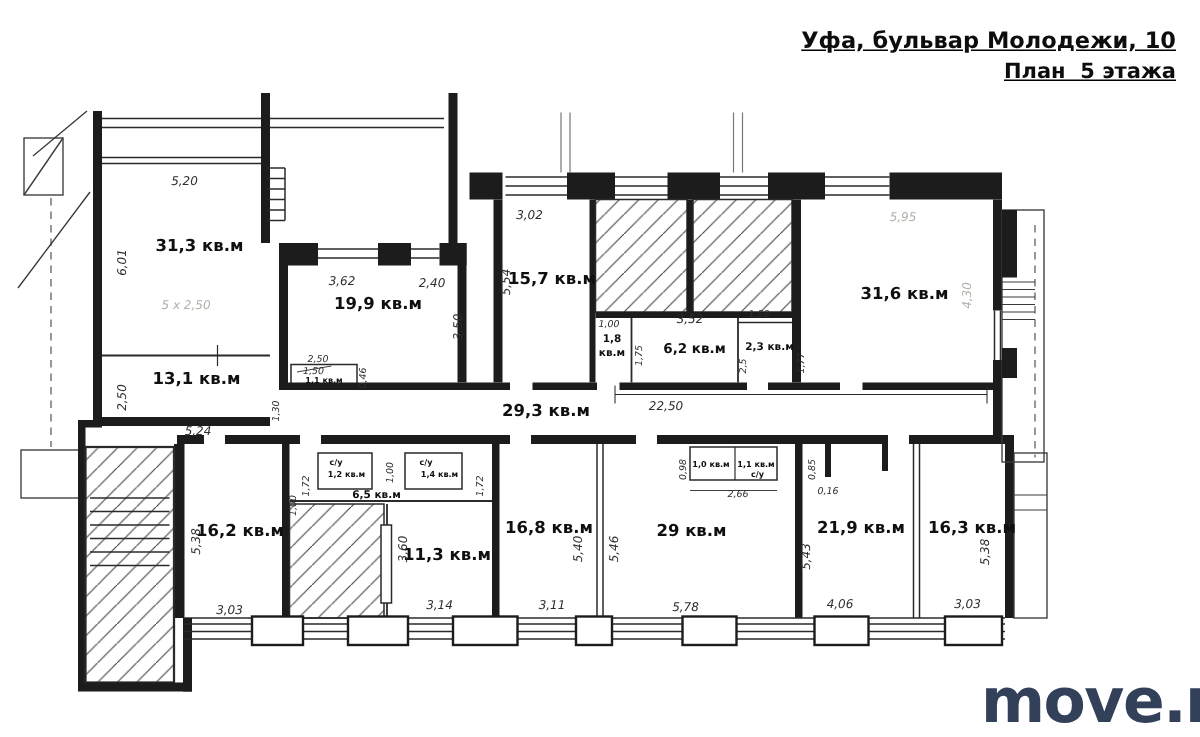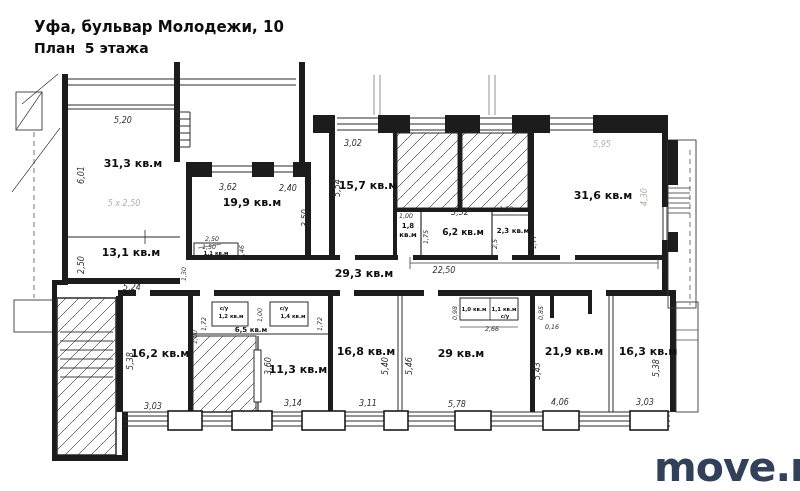--- a/index.html
+++ b/index.html
@@ -1,18 +1,18 @@
 <!DOCTYPE html>
 <html><head>
 <meta charset="utf-8">
 <style>
   html,body{margin:0;padding:0;background:#fff;}
   .page{position:relative;width:800px;height:491px;background:#fff;overflow:hidden;
         font-family:"DejaVu Sans",sans-serif;}
-  .titles{position:absolute;top:0;left:34px;right:16px;text-align:left;}
+  .titles{position:absolute;top:0;left:34px;right:16px;text-align:right;text-decoration:underline;}
   .title{margin-top:18px;font-size:15px;font-weight:bold;color:#0d0d0d;}
   .subtitle{margin-top:4px;font-size:14px;font-weight:bold;color:#0d0d0d;white-space:pre;}
   svg.plan{position:absolute;left:0;top:0;}
   
   .t-room{font-family:"DejaVu Sans",sans-serif;font-weight:bold;font-size:11px;fill:#101010;text-anchor:middle;}
   .t-room-md{font-family:"DejaVu Sans",sans-serif;font-weight:bold;font-size:9px;fill:#101010;text-anchor:middle;}
   .t-room-sm{font-family:"DejaVu Sans",sans-serif;font-weight:bold;font-size:7px;fill:#101010;text-anchor:middle;}
   .t-room-xs{font-family:"DejaVu Sans",sans-serif;font-weight:bold;font-size:5.4px;fill:#101010;text-anchor:middle;}
   .t-dim{font-family:"DejaVu Sans",sans-serif;font-style:italic;font-size:8px;fill:#2e2e2e;text-anchor:middle;}
   .t-dim-sm{font-family:"DejaVu Sans",sans-serif;font-style:italic;font-size:6.3px;fill:#2e2e2e;text-anchor:middle;}

